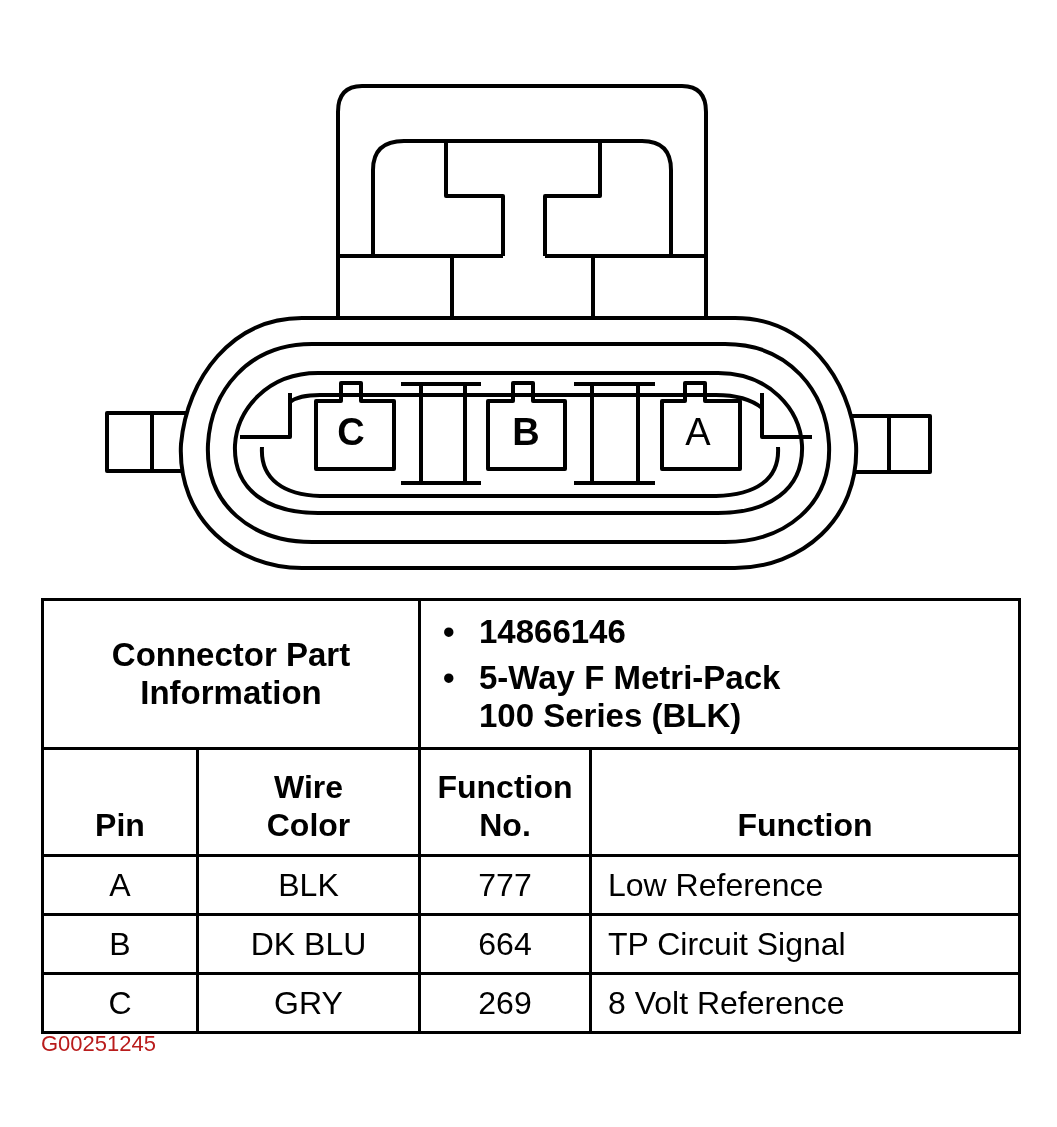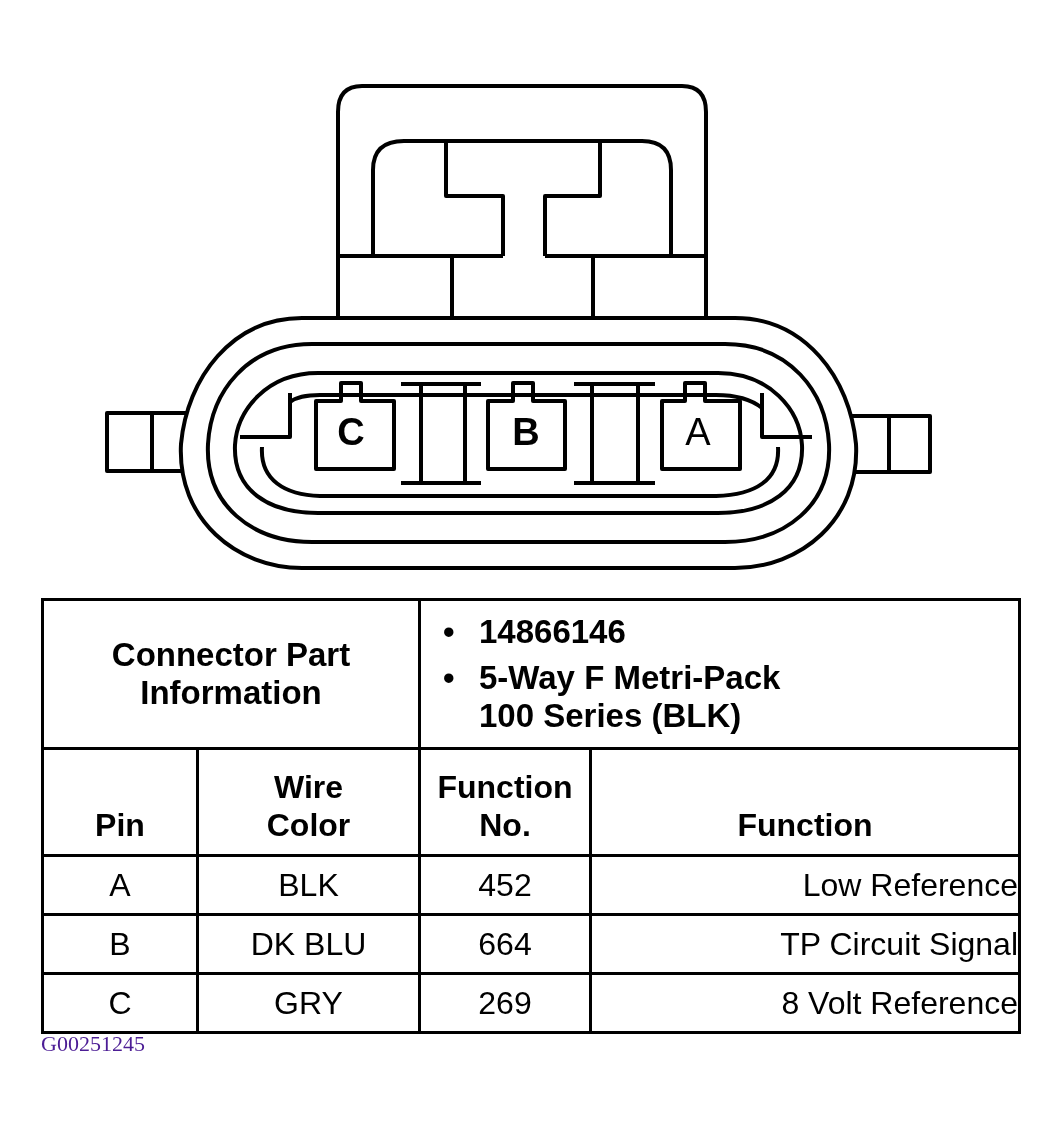--- a/index.html
+++ b/index.html
@@ -7,22 +7,22 @@
   #diagram { position: absolute; left: 0; top: 0; width: 1057px; height: 590px; }
   table.info { position: absolute; left: 41px; top: 598px; width: 977px; border-collapse: collapse; table-layout: fixed; }
   table.info td { border: 3px solid #000; padding: 0; vertical-align: middle; }
   .hdr-left { height: 146px; text-align: center; font-weight: bold; font-size: 33px; line-height: 38px; }
   .hdr-right { font-weight: bold; font-size: 33px; line-height: 38px; padding-left: 58px !important; }
   .bullet-line { position: relative; }
   .bullet-line .dot { position: absolute; left: -36px; }
   .colhead { height: 94px; font-weight: bold; font-size: 32px; line-height: 38px; text-align: center; vertical-align: bottom !important; padding-bottom: 10px !important; }
   .row td { height: 56px; font-size: 32px; }
   .c-center { text-align: center; }
-  .c-left { text-align: right; padding-left: 16px !important; margin-left: 16px; }
-  .figure-id { position: absolute; left: 41px; top: 1031px; font-size: 22px; color: #4c1d95; font-family: Liberation Serif, serif; }
+  .c-left { text-align: left; padding-left: 16px !important; margin-left: 16px; }
+  .figure-id { position: absolute; left: 41px; top: 1031px; font-size: 22px; color: #b91c1c; }
 </style>
 </head>
 <body>
 
 <svg id="diagram" viewBox="0 0 1057 590" xmlns="http://www.w3.org/2000/svg">
   <g fill="none" stroke="#000" stroke-width="4" stroke-linejoin="round">
 
     <g>
       <path d="M338,465 L338,110 Q338,86 362,86 L684,86 Q708,86 708,110 L708,465"></path>
       <path d="M374,398 L374,178 Q374,143 408,143 L640,143 Q672,143 672,178 L672,398"></path>
@@ -298,21 +298,21 @@
       <div>No.</div>
     </td>
     <td class="colhead">
       <div></div>
       <div>Function</div>
     </td>
   </tr>
   <tr class="row">
     <td class="c-center">A</td>
     <td class="c-center">BLK</td>
-    <td class="c-center">452</td>
+    <td class="c-center">777</td>
     <td class="c-left">Low Reference</td>
   </tr>
   <tr class="row">
     <td class="c-center">B</td>
     <td class="c-center">DK BLU</td>
     <td class="c-center">664</td>
     <td class="c-left">TP Circuit Signal</td>
   </tr>
   <tr class="row">
     <td class="c-center">C</td>

